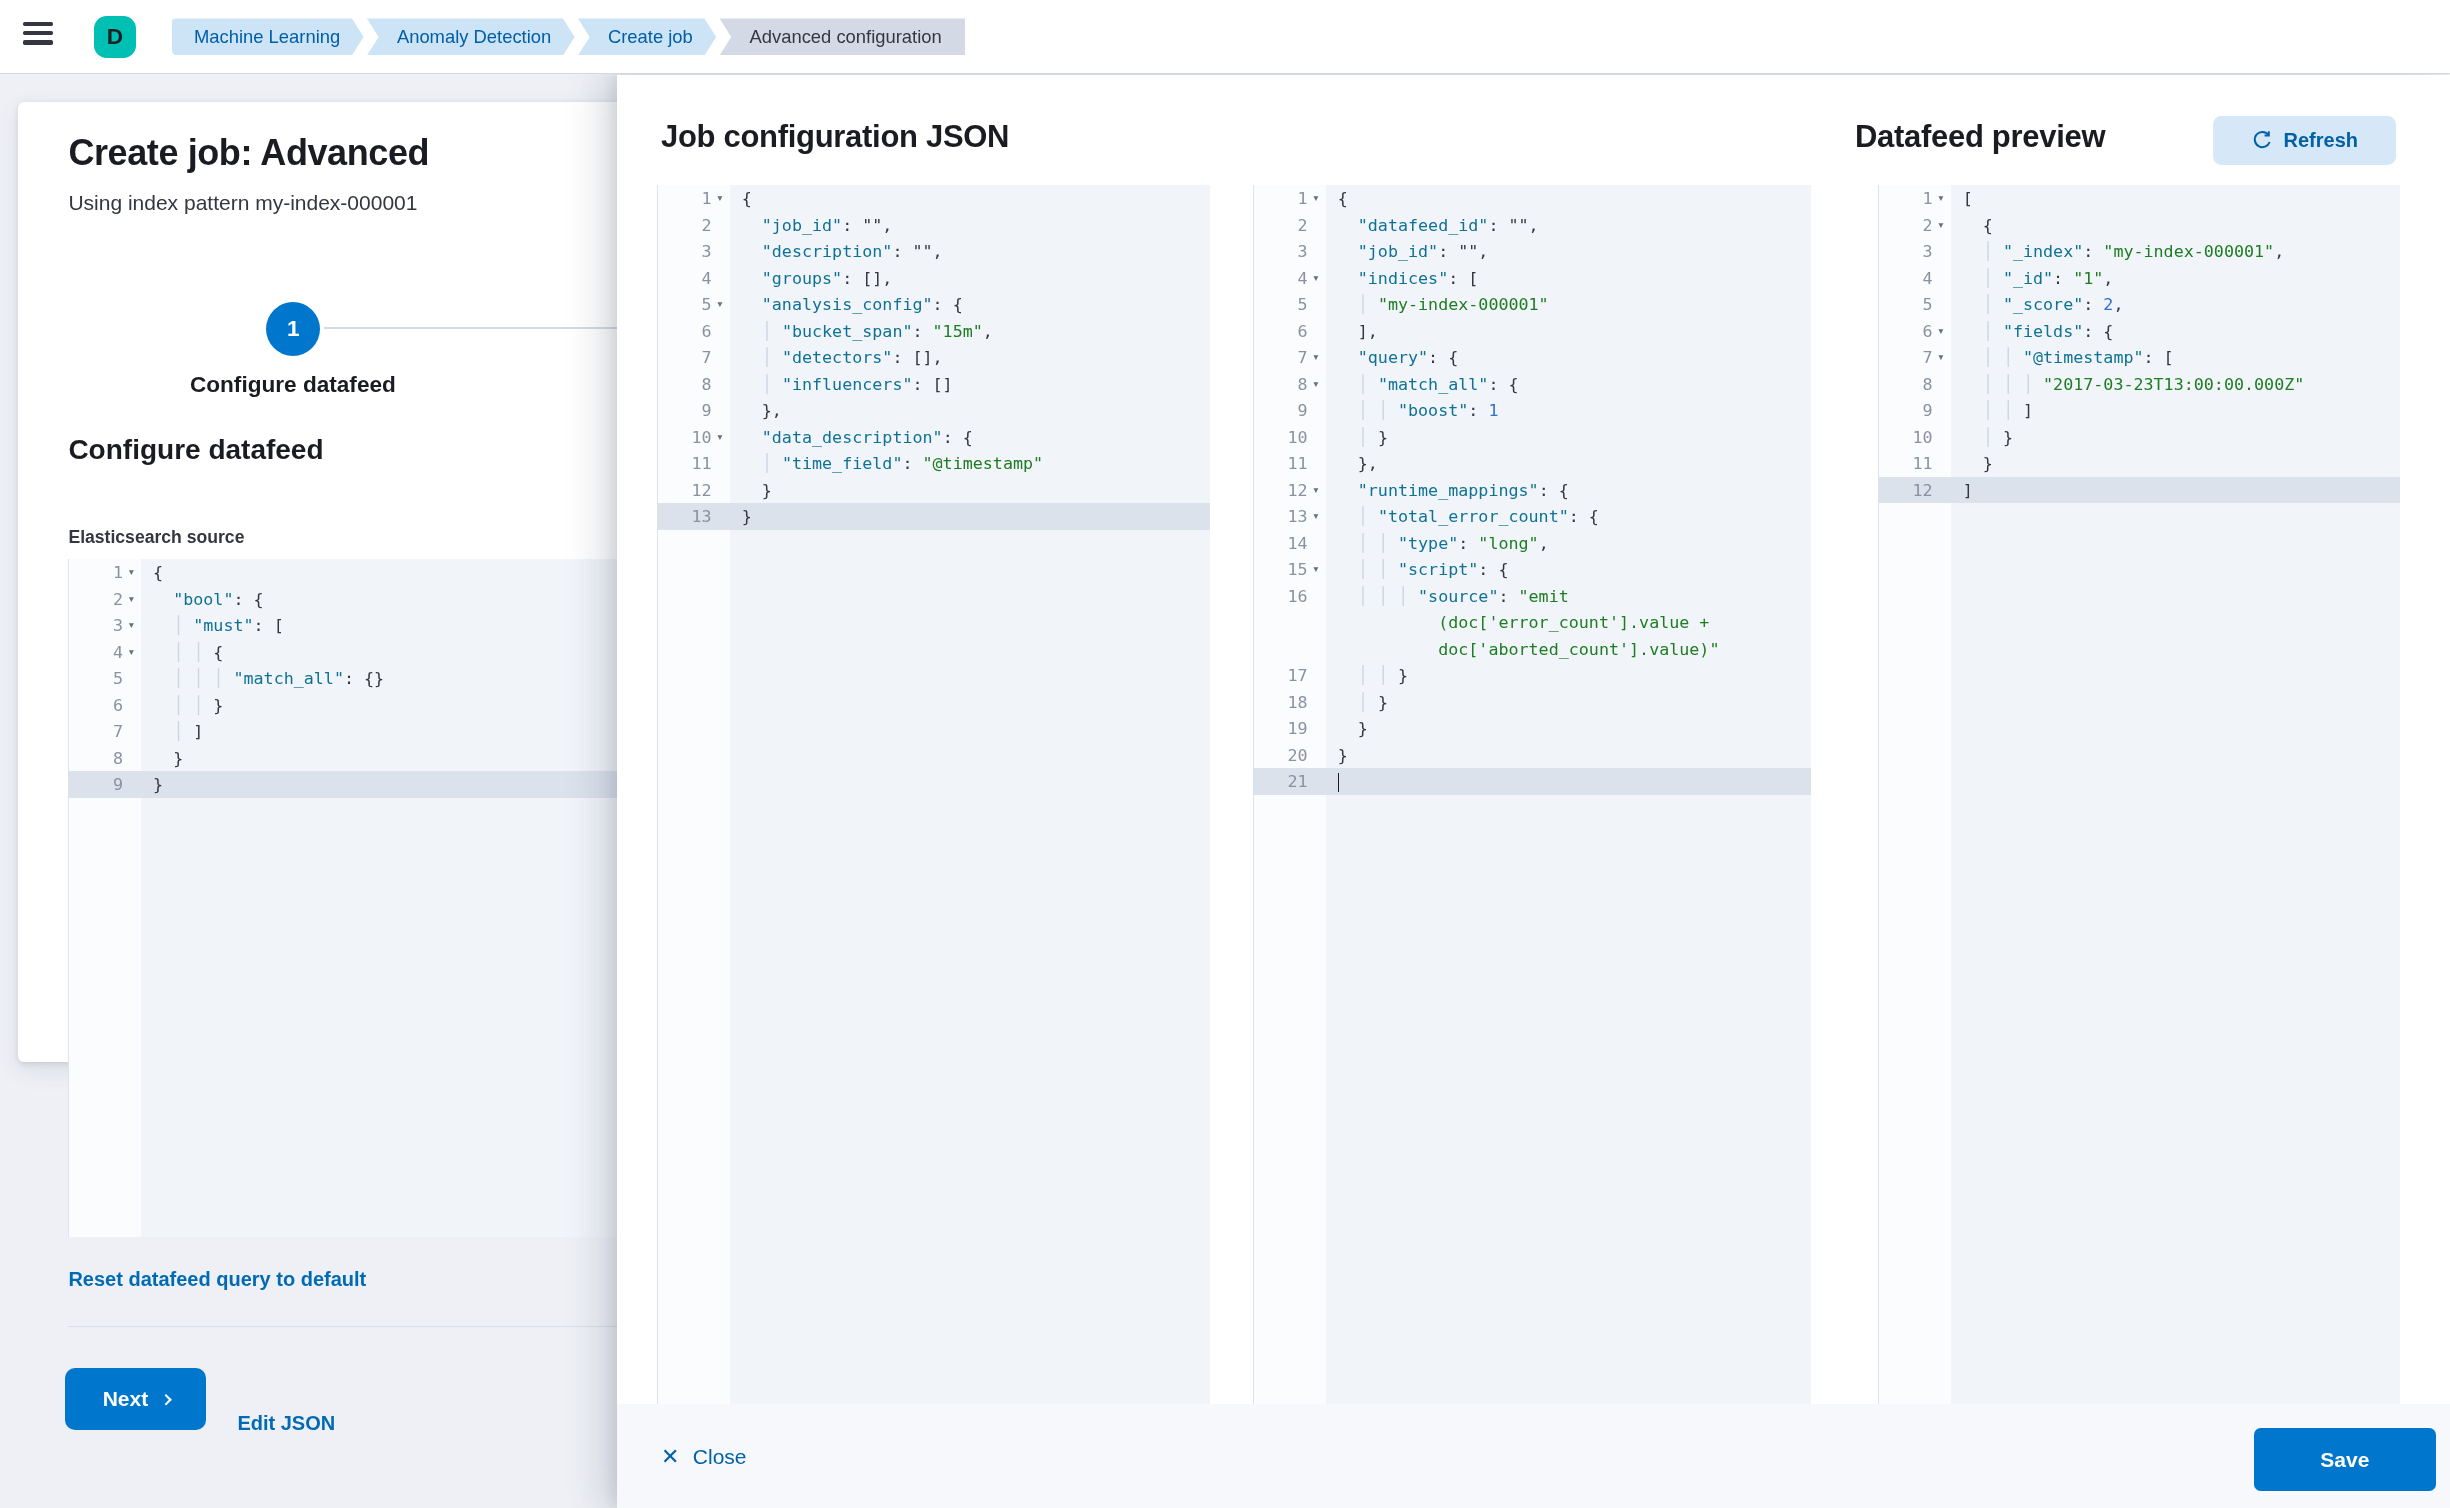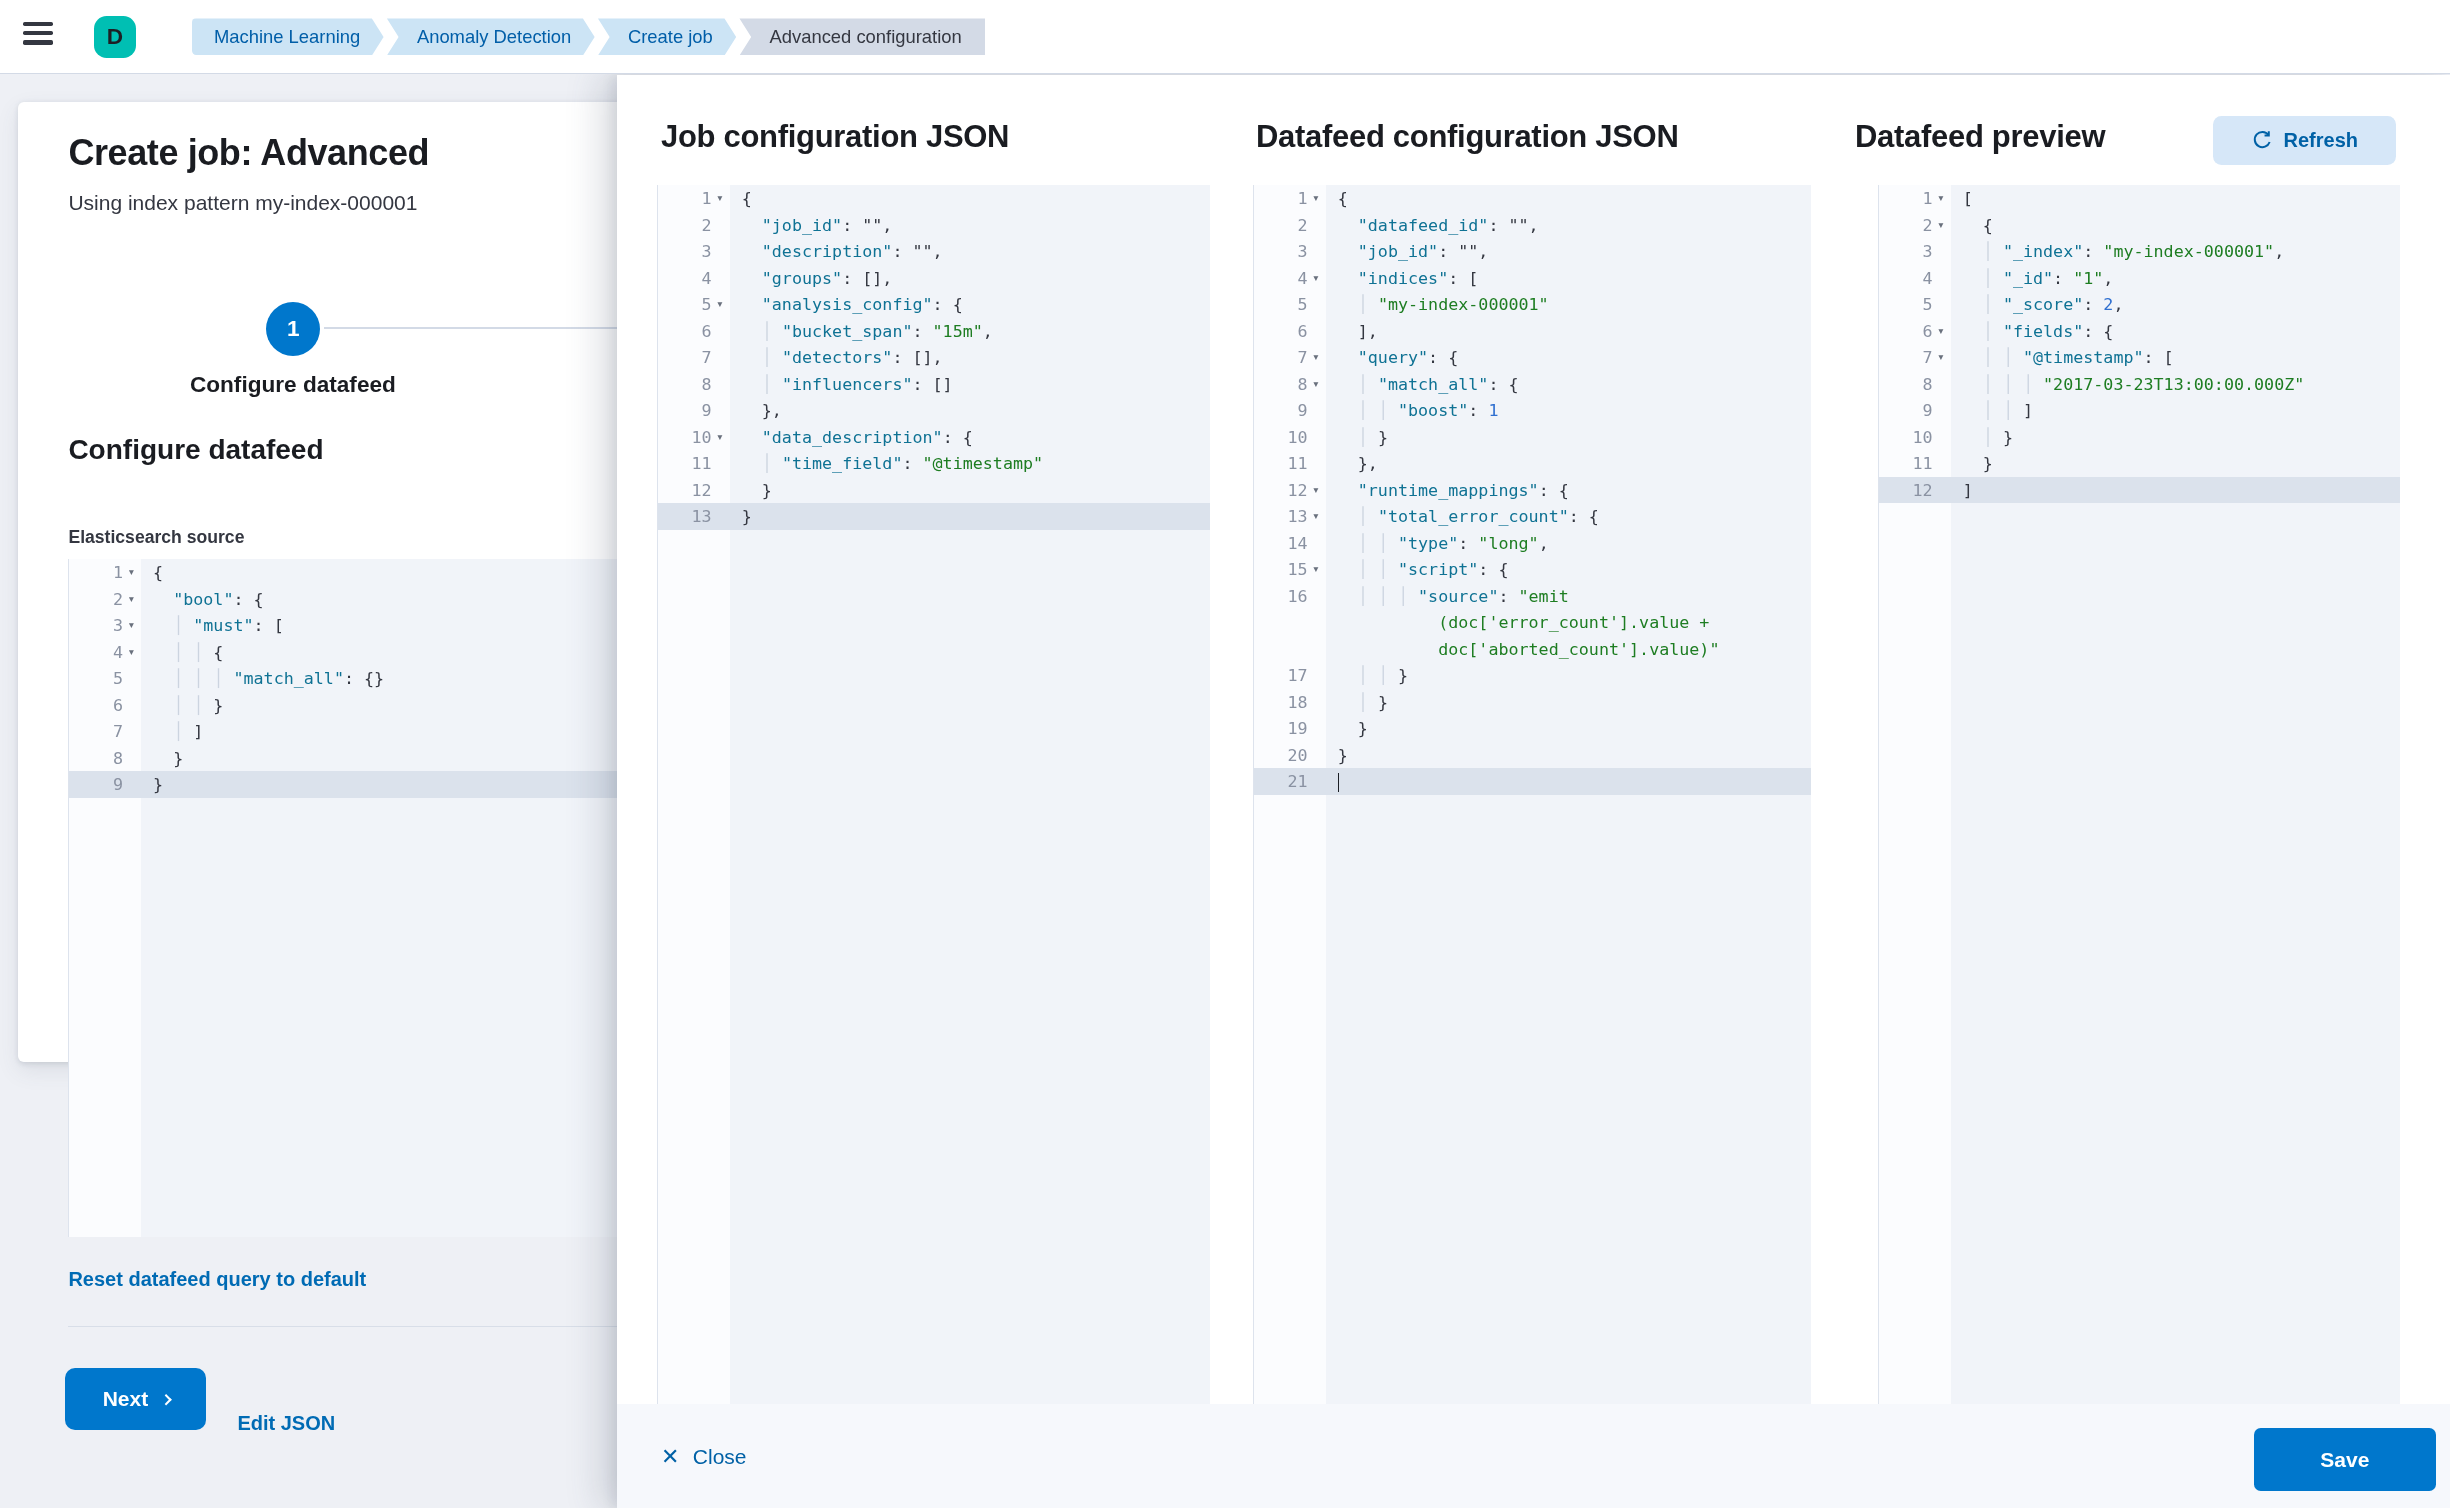--- a/index.html
+++ b/index.html
@@ -8,21 +8,21 @@
   .screen { position:relative; width:2450px; height:1509px; overflow:hidden; }
 
   
   .header { position:absolute; left:0; top:0; width:2450px; height:74px; background:#fff;
             border-bottom:0.8px solid #d3dae6; z-index:20; }
   .hamburger { position:absolute; left:23.4px; top:22px; width:32px; height:30px; cursor:pointer; }
   .hamburger .bar { width:30px; height:4.2px; background:#343741; border-radius:1.7px; margin-bottom:5px; }
   .avatar { position:absolute; left:94px; top:16px; width:42px; height:42px; background:#00bfb3;
             border-radius:12.6px; color:#1d1f24; font-size:22.6px; font-weight:700;
             display:flex; align-items:center; justify-content:center; }
-  .crumbs { position:absolute; left:172px; top:18.4px; height:37px; display:flex; align-items:stretch;margin-left:20px; }
+  .crumbs { position:absolute; left:172px; top:18.4px; height:37px; display:flex; align-items:stretch; }
   .crumb { height:37px; line-height:37px; font-size:18.4px; font-weight:500; color:#005ea8;
            background:#cce4f5; padding:0 23.4px 0 30px; margin-right:3.3px; white-space:nowrap;
            clip-path:polygon(0 0, calc(100% - 11.7px) 0, 100% 50%, calc(100% - 11.7px) 100%, 0 100%, 11.7px 50%); }
   .crumb.first { padding-left:22px; border-radius:4.2px 0 0 4.2px;
            clip-path:polygon(0 0, calc(100% - 11.7px) 0, 100% 50%, calc(100% - 11.7px) 100%, 0 100%); }
   .crumb.last { background:#d3dae6; color:#343741; padding-right:23.4px;
            clip-path:polygon(0 0, 100% 0, 100% 100%, 0 100%, 11.7px 50%); }
 
   
   .wizard { position:absolute; left:18.4px; top:102px; width:636px; height:960px; background:#fff;
@@ -192,21 +192,20 @@
 
     <button class="next-btn">
       <span>Next</span>
       <span class="chev-right"></span>
     </button>
     <div class="edit-json-link">Edit JSON</div>
   </section>
 
   <aside class="flyout">
     <h2 class="panel-title pt-job">Job configuration JSON</h2>
-    <h2 class="panel-title pt-datafeed">Datafeed configuration JSON</h2>
     <h2 class="panel-title pt-preview">Datafeed preview</h2>
 
     <button class="refresh-btn">
       <svg width="22.6" height="22.6" viewBox="0 0 16 16">
         <path fill="none" stroke="#0061a6" stroke-width="1.4" d="M13.2 9.2A5.4 5.4 0 1 1 12.4 4.2"></path>
         <path fill="none" stroke="#0061a6" stroke-width="1.4" d="M12.6 1.6v3h-3"></path>
       </svg>
       <span>Refresh</span>
     </button>
 

